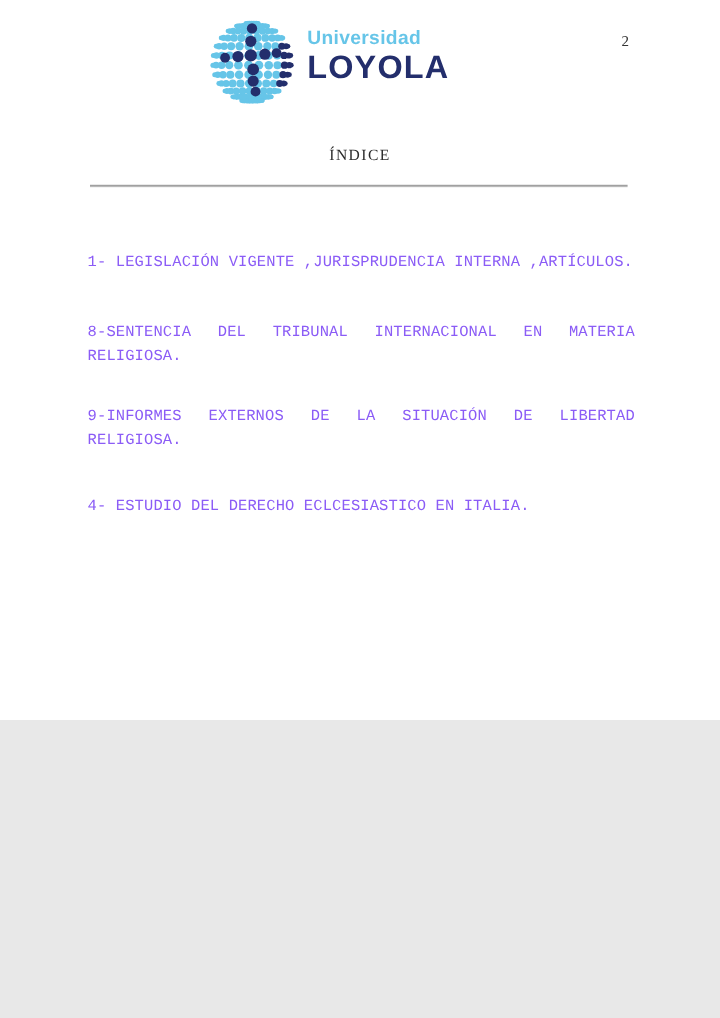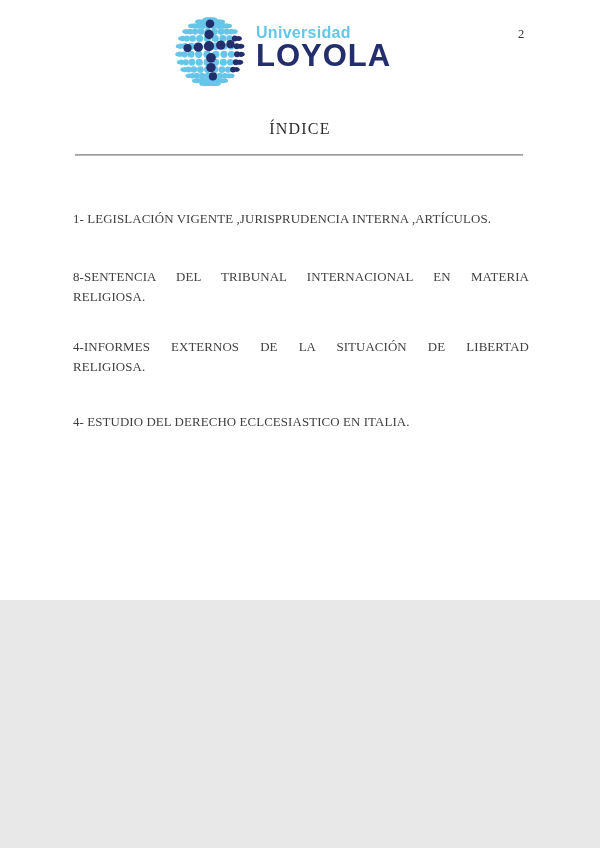--- a/index.html
+++ b/index.html
@@ -13,35 +13,35 @@
   }
   
   .logo{position:absolute;left:171px;top:13px;display:flex;align-items:flex-start;}
   .globe{width:78px;height:78px;display:block;}
   .logo-text{margin-left:7px;margin-top:11px;font-family:"Liberation Sans","DejaVu Sans",sans-serif;}
   .logo-uni{
     font-size:16px;font-weight:bold;letter-spacing:.3px;
     color:var(--logo-light,#66c5e8);line-height:17px;
   }
   .logo-loy{
-    font-size:31px;font-weight:bold;letter-spacing:1px;
+    font-size:27px;font-weight:bold;letter-spacing:1px;
     color:var(--logo-navy,#232e6c);line-height:30px;
   }
   
   .pagenum{position:absolute;left:506px;top:27px;width:30px;text-align:center;
     font-size:12.5px;color:#333;}
   .title{
     position:absolute;left:0;top:119px;width:100%;margin:0;
-    text-align:center;font-size:16px;font-weight:normal;
+    text-align:center;font-size:13px;font-weight:normal;
     letter-spacing:1.2px;color:#2c2c2c;line-height:20px;
   }
   .rule{position:absolute;left:75px;top:154px;width:448px;height:2px;
     background:linear-gradient(#8f8f8f,#c9c9c9);}
   
-  .content{position:absolute;left:73px;top:0;width:456px;color:#404040;}
+  .content{position:absolute;left:73px;top:0;width:456px;color:#8b5cf6;font-family:Liberation Mono, monospace;}
   .para{margin:0;}
   .line{height:20px;line-height:20px;font-size:12.9px;letter-spacing:.1px;
     overflow:hidden;white-space:nowrap;}
   .line.justify{white-space:normal;text-align:justify;text-align-last:justify;}
   .line.justify::after{content:"";display:inline-block;width:100%;height:0;}
   .para:nth-child(1){margin-top:209px;}
   .para:nth-child(2){margin-top:38px;}
   .para:nth-child(3){margin-top:30px;}
   .para:nth-child(4){margin-top:35px;}
 </style>
@@ -221,21 +221,21 @@
 
   <main class="content" id="index-list">
       <div class="para">
         <div class="line">1- LEGISLACIÓN VIGENTE ,JURISPRUDENCIA INTERNA ,ARTÍCULOS.</div>
       </div>
       <div class="para">
         <div class="line justify">8-SENTENCIA DEL TRIBUNAL INTERNACIONAL EN MATERIA</div>
         <div class="line">RELIGIOSA.</div>
       </div>
       <div class="para">
-        <div class="line justify">4-INFORMES EXTERNOS DE LA SITUACIÓN DE LIBERTAD</div>
+        <div class="line justify">9-INFORMES EXTERNOS DE LA SITUACIÓN DE LIBERTAD</div>
         <div class="line">RELIGIOSA.</div>
       </div>
       <div class="para">
         <div class="line">4- ESTUDIO DEL DERECHO ECLCESIASTICO EN ITALIA.</div>
       </div>
     </main>
 
 </div>
 
 </body></html>

